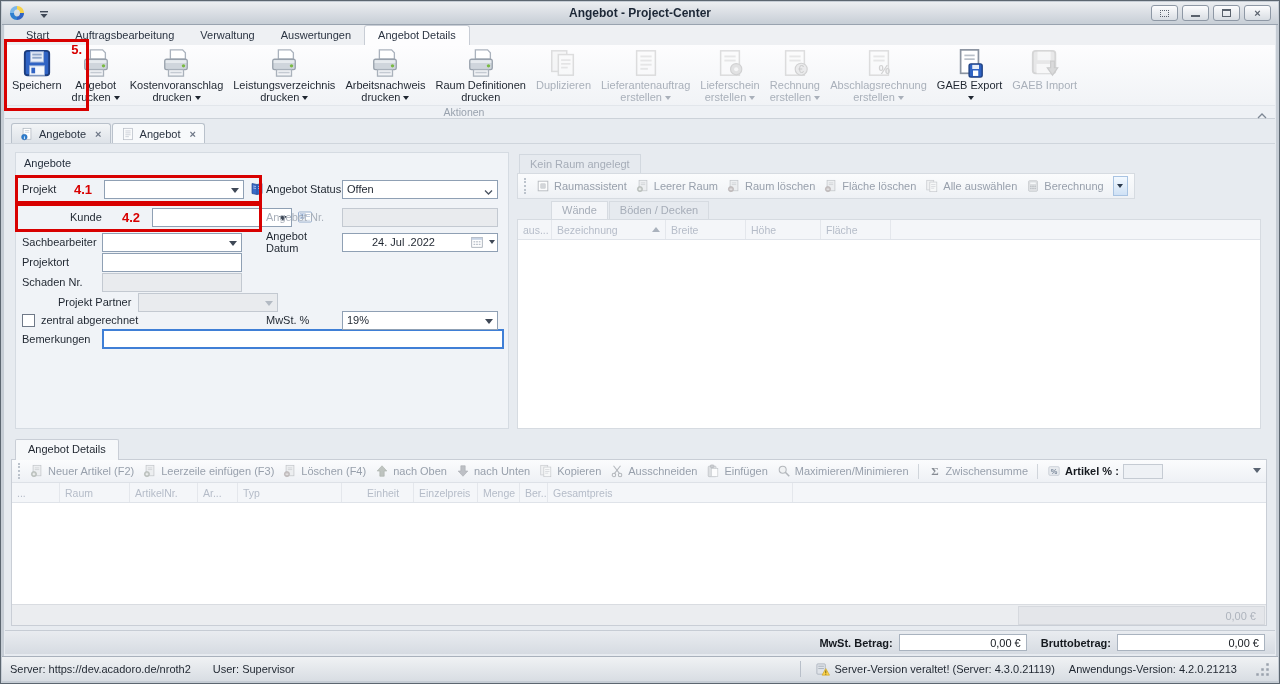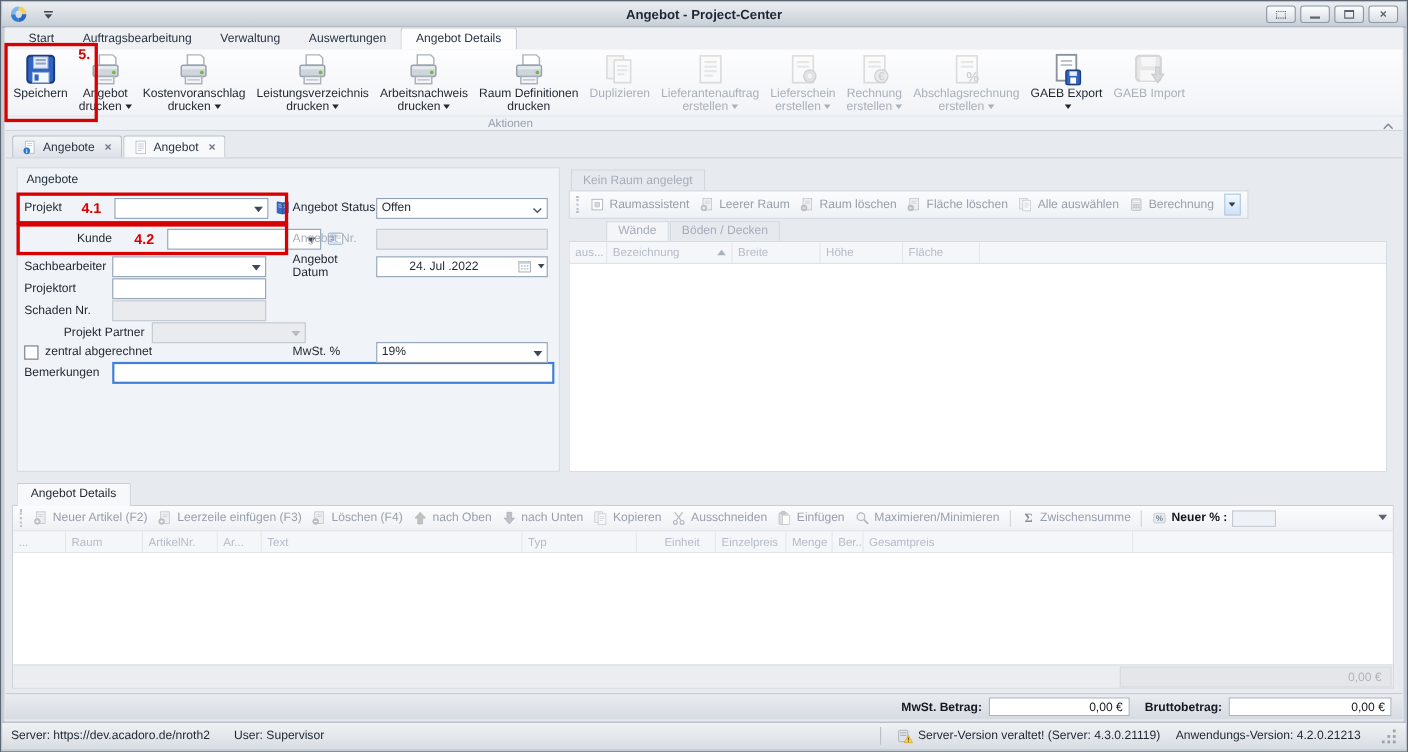--- a/index.html
+++ b/index.html
@@ -720,40 +720,37 @@
                 <text x="8" y="12.5" font-size="13" text-anchor="middle" fill="#5f6b7e" font-weight="bold" font-family="Liberation Serif, serif">Σ</text>
               </svg></span>
             <span>Zwischensumme</span>
           </span>
           <span class="tsep"></span>
           <span class="tbi strong">
             <span class="icon" style="display: inline-block;"><svg viewBox="0 0 16 16" style="width: 100%; height: 100%;">
                 <rect x="2" y="3" width="12" height="10" rx="1.5" fill="#dfe6f0" stroke="#9fb0c8" stroke-width="0.7"></rect>
                 <text x="8" y="11.5" font-size="8.5" text-anchor="middle" fill="#3f6496" font-weight="bold">%</text>
               </svg></span>
-            <span>Neuer % :</span>
+            <span>Artikel % :</span>
             <span class="mini-inp"></span>
           </span>
           <span class="toolbar-overflow"></span>
         </div>
       <div class="ghead" id="details-ghead" style="border-bottom:1px solid #dfe3e9;">
           <div class="gcell" style="width: 48px;">
             <span>...</span>
           </div>
           <div class="gcell" style="width: 70px;">
             <span>Raum</span>
           </div>
           <div class="gcell" style="width: 68px;">
             <span>ArtikelNr.</span>
           </div>
           <div class="gcell" style="width: 40px;">
             <span>Ar...</span>
-          </div>
-          <div class="gcell" style="flex: 1 1 0%;">
-            <span>Text</span>
           </div>
           <div class="gcell" style="width: 104px;">
             <span>Typ</span>
           </div>
           <div class="gcell" style="width: 52px; margin-left: 20px;">
             <span>Einheit</span>
           </div>
           <div class="gcell" style="width: 64px;">
             <span>Einzelpreis</span>
           </div>

